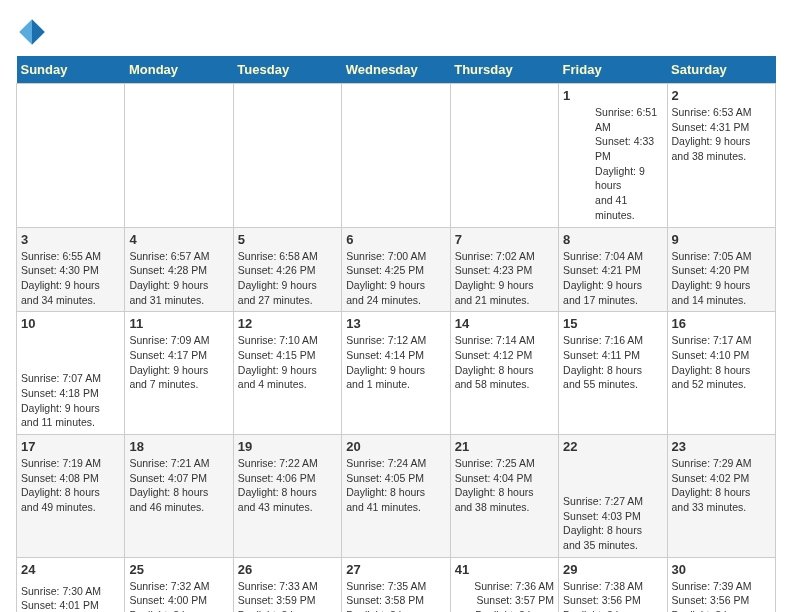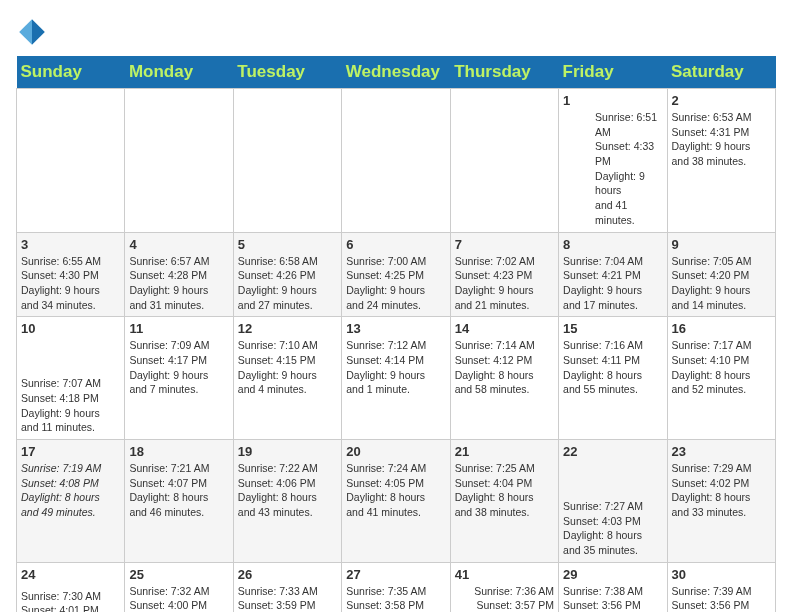--- a/index.html
+++ b/index.html
@@ -44,24 +44,24 @@
       font-size: 16px;
       color: #555;
     }
     table {
       width: 100%;
       border-collapse: collapse;
       font-size: 11px;
     }
     thead th {
       background: #1a6faf;
-      color: #bef264;
+      color: #fef9c3;
       padding: 6px 4px;
       text-align: left;
-      font-size: 17px;
+      font-size: 13px;
       font-weight: bold;
     }
     tbody td {
       border: 1px solid #ccc;
       vertical-align: top;
       padding: 4px;
       width: 14.28%;
       min-height: 80px;
       height: 80px;
     }
@@ -239,21 +239,21 @@
           <span class="day-num">16</span>
           <div class="day-info" style="white-space: pre-line;">Sunrise: 7:17 AM
 Sunset: 4:10 PM
 Daylight: 8 hours
 and 52 minutes.</div>
         </td>
       </tr>
       <tr>
         <td>
           <span class="day-num">17</span>
-          <div class="day-info" style="white-space: pre-line; font-style: italic;">Sunrise: 7:19 AM
+          <div class="day-info" style="white-space: pre-line;">Sunrise: 7:19 AM
 Sunset: 4:08 PM
 Daylight: 8 hours
 and 49 minutes.</div>
         </td>
         <td>
           <span class="day-num">18</span>
           <div class="day-info" style="white-space: pre-line;">Sunrise: 7:21 AM
 Sunset: 4:07 PM
 Daylight: 8 hours
 and 46 minutes.</div>

